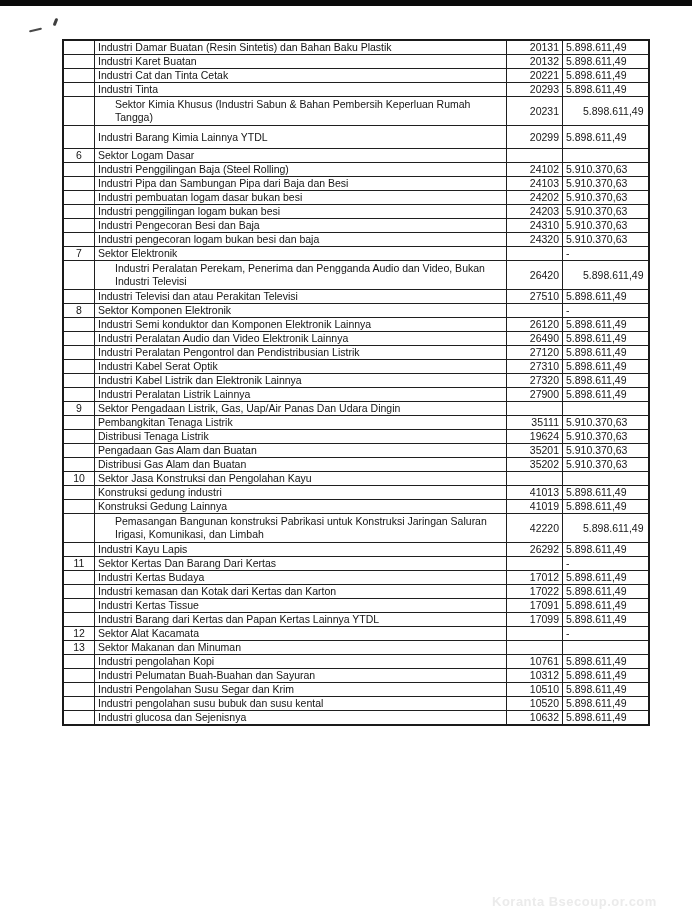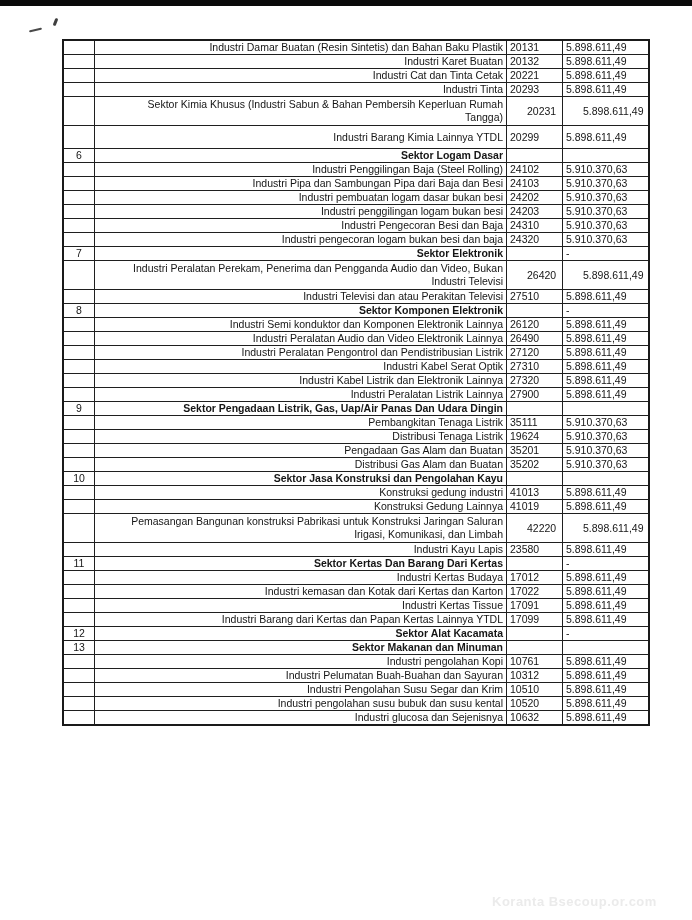--- a/index.html
+++ b/index.html
@@ -45,24 +45,24 @@
     color: #151515;
   }
   table.doc-table td {
     border: 1px solid #1f1f1f;
     padding: 0 3px;
     overflow: hidden;
     height: 13px;
     vertical-align: middle;
   }
   td.col-no   { width: 24px;  text-align: center; }
-  td.col-desc { width: 405px; text-align: right; margin-left: 12px; }
-  td.col-code { width: 49px;  padding-right: 4px; vertical-align: bottom; }
+  td.col-desc { width: 405px; text-align: left; margin-left: 12px; }
+  td.col-code { width: 49px;  text-align: right; padding-right: 4px; vertical-align: bottom; }
   td.col-val  { width: 79px;  text-align: left; padding-right: 5px; vertical-align: bottom; }
-  tr.sector td.col-desc { font-weight: bold; }
+  tr.sector td.col-desc { font-weight: normal; }
   tr.tall2 td { height: 28px; padding-left: 20px; }
   tr.tall15 td { height: 22px; }
   .watermark {
     position: absolute;
     left: 492px; top: 894px;
     width: 200px;
     font-size: 13px;
     font-weight: bold;
     letter-spacing: 0.5px;
     color: #ebebeb;
@@ -270,21 +270,21 @@
     </tr>
         <tr class="item tall2">
       <td class="col-no"></td>
       <td class="col-desc">Pemasangan Bangunan konstruksi Pabrikasi untuk Konstruksi Jaringan Saluran Irigasi, Komunikasi, dan Limbah</td>
       <td class="col-code">42220</td>
       <td class="col-val">5.898.611,49</td>
     </tr>
         <tr class="item">
       <td class="col-no"></td>
       <td class="col-desc">Industri Kayu Lapis</td>
-      <td class="col-code">23580</td>
+      <td class="col-code">26292</td>
       <td class="col-val">5.898.611,49</td>
     </tr>
         <tr class="sector">
       <td class="col-no">11</td>
       <td class="col-desc">Sektor Kertas Dan Barang Dari Kertas</td>
       <td class="col-code"></td>
       <td class="col-val">-</td>
     </tr>
         <tr class="item">
       <td class="col-no"></td>

